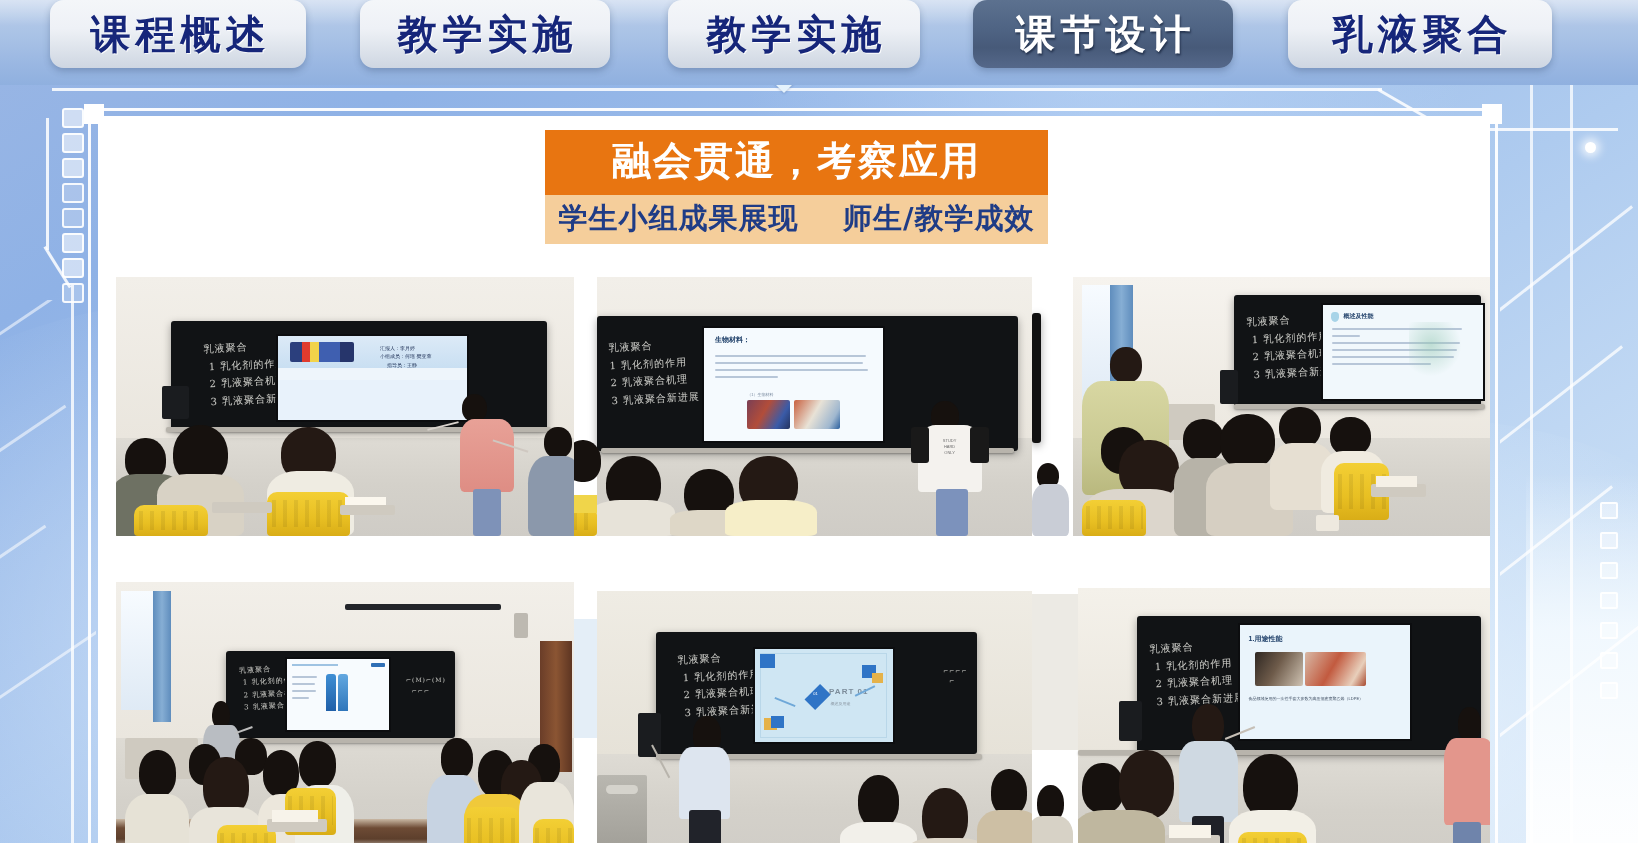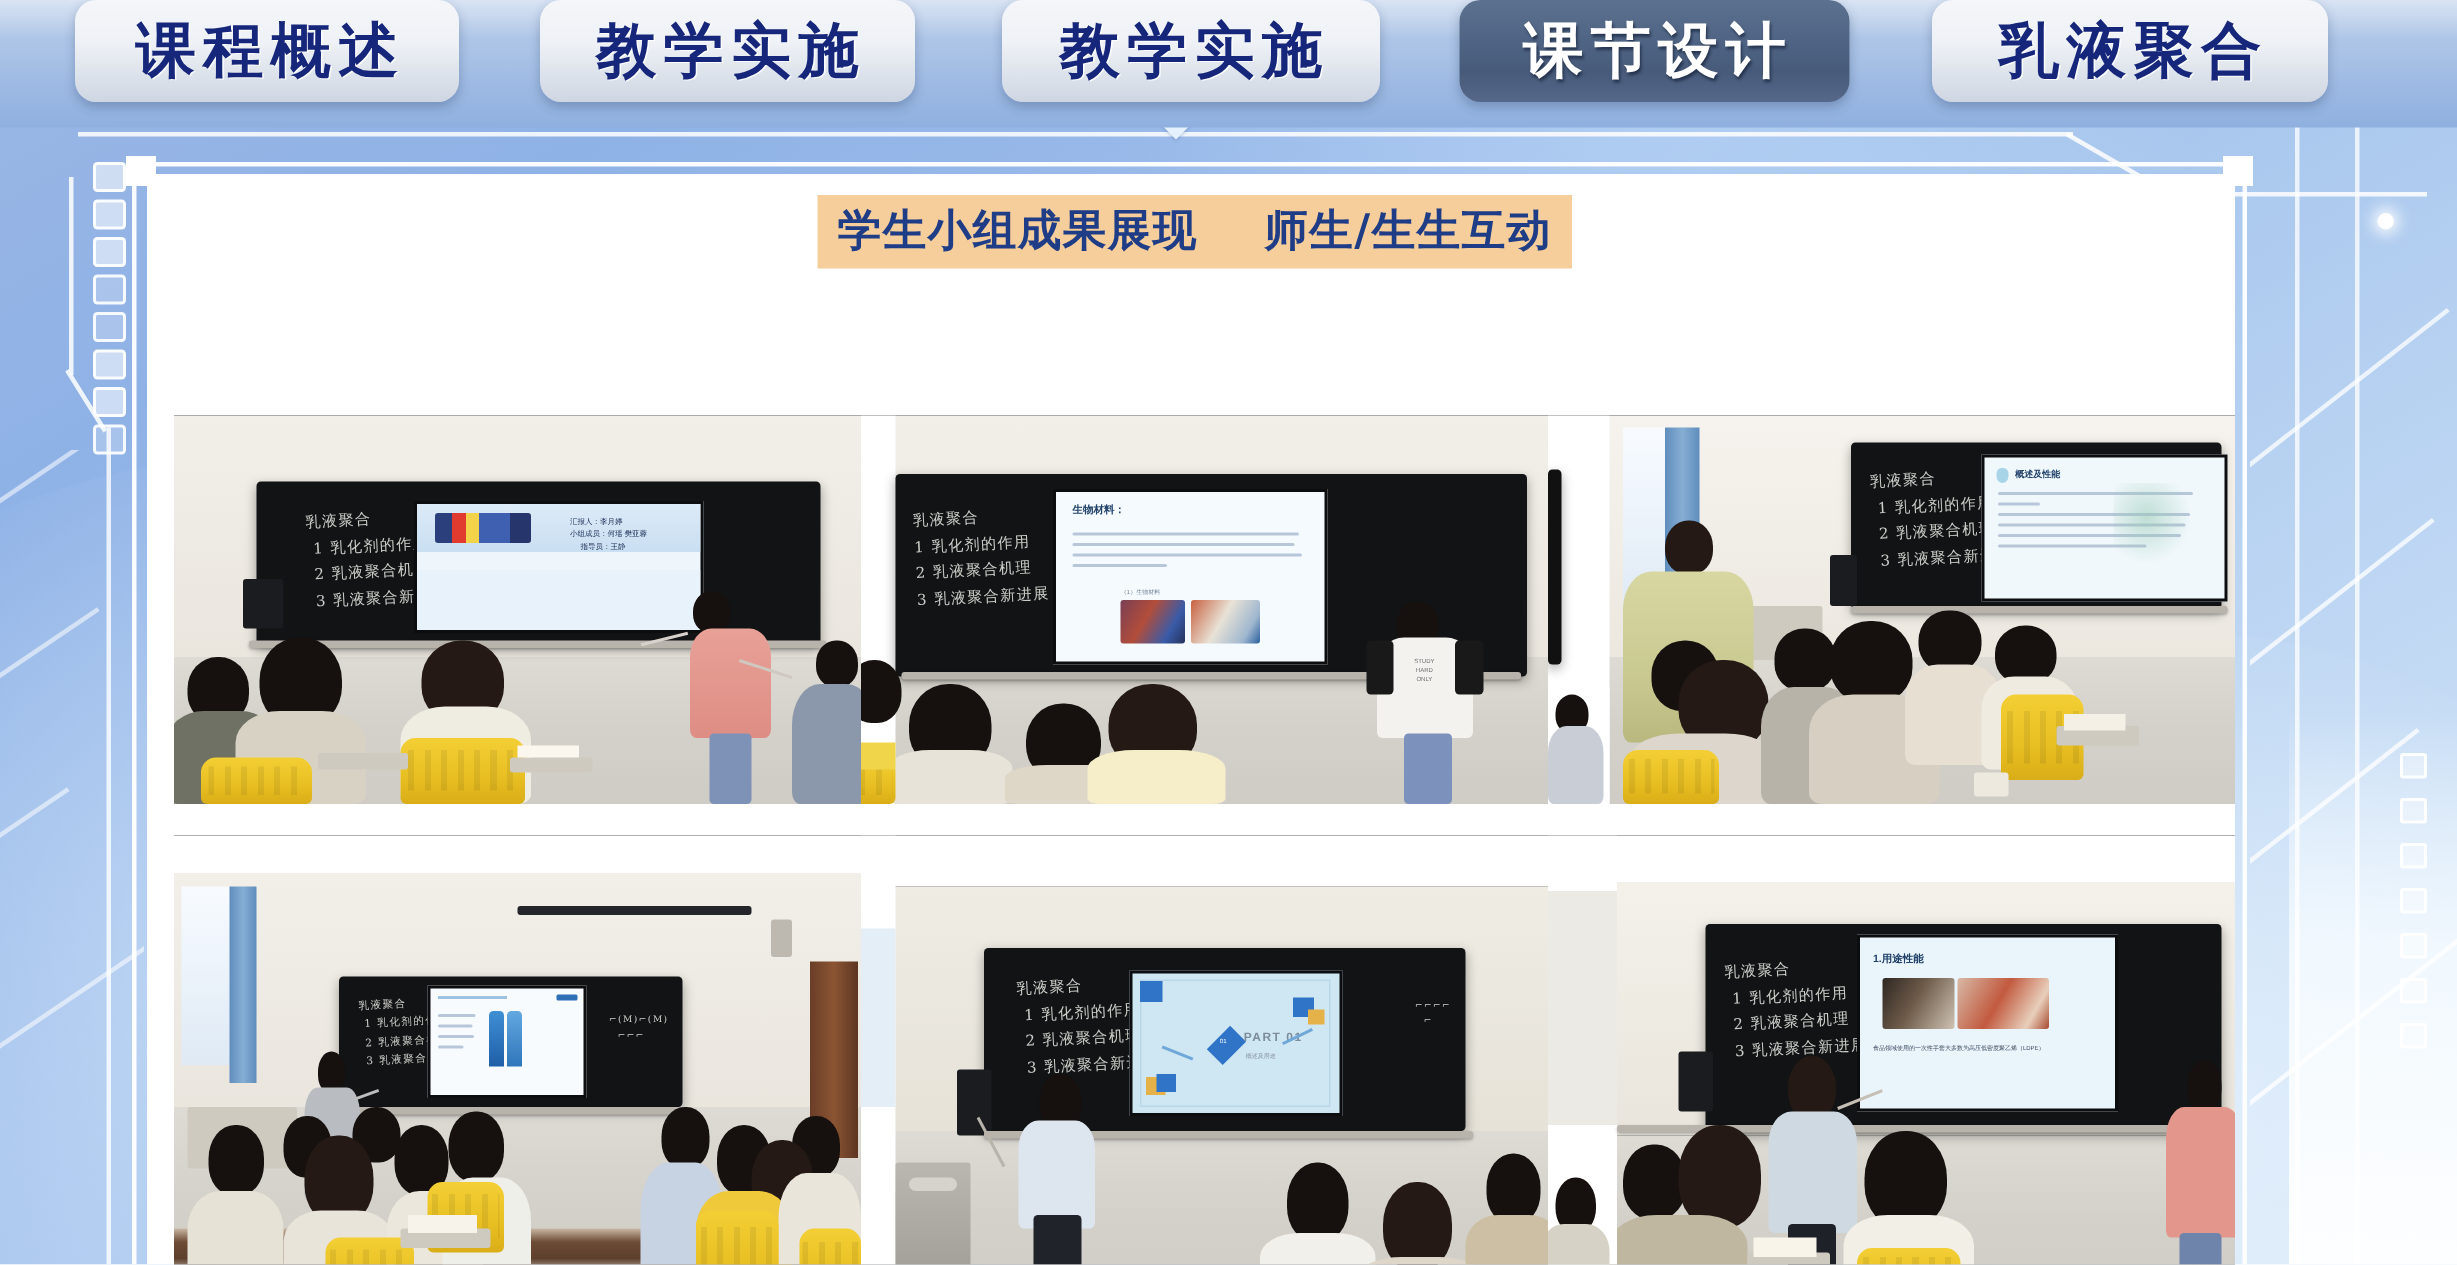--- a/index.html
+++ b/index.html
@@ -356,22 +356,25 @@
   </div>
   <div id="down-arrow"></div>
 
   <div id="panel-frame"></div>
   <div class="dec" id="notch-tl"></div>
   <div class="dec" id="notch-tr"></div>
 
   <div id="panel">
 
     <div id="title-block">
+      <div id="title-main">
+        <span>融会贯通，考察应用</span>
+      </div>
       <div id="title-sub">
-        <span>学生小组成果展现    师生/生生互动</span>
+        <span>学生小组成果展现    师生/教学成效</span>
       </div>
     </div>
 
     <div id="grid">
 
       <div class="photo">
         <div class="inner">
           <div class="wall-upper"></div>
           <div class="wall-lower"></div>
           <div class="board" style="left:12%; top:17%; width:82%; height:42%;">

